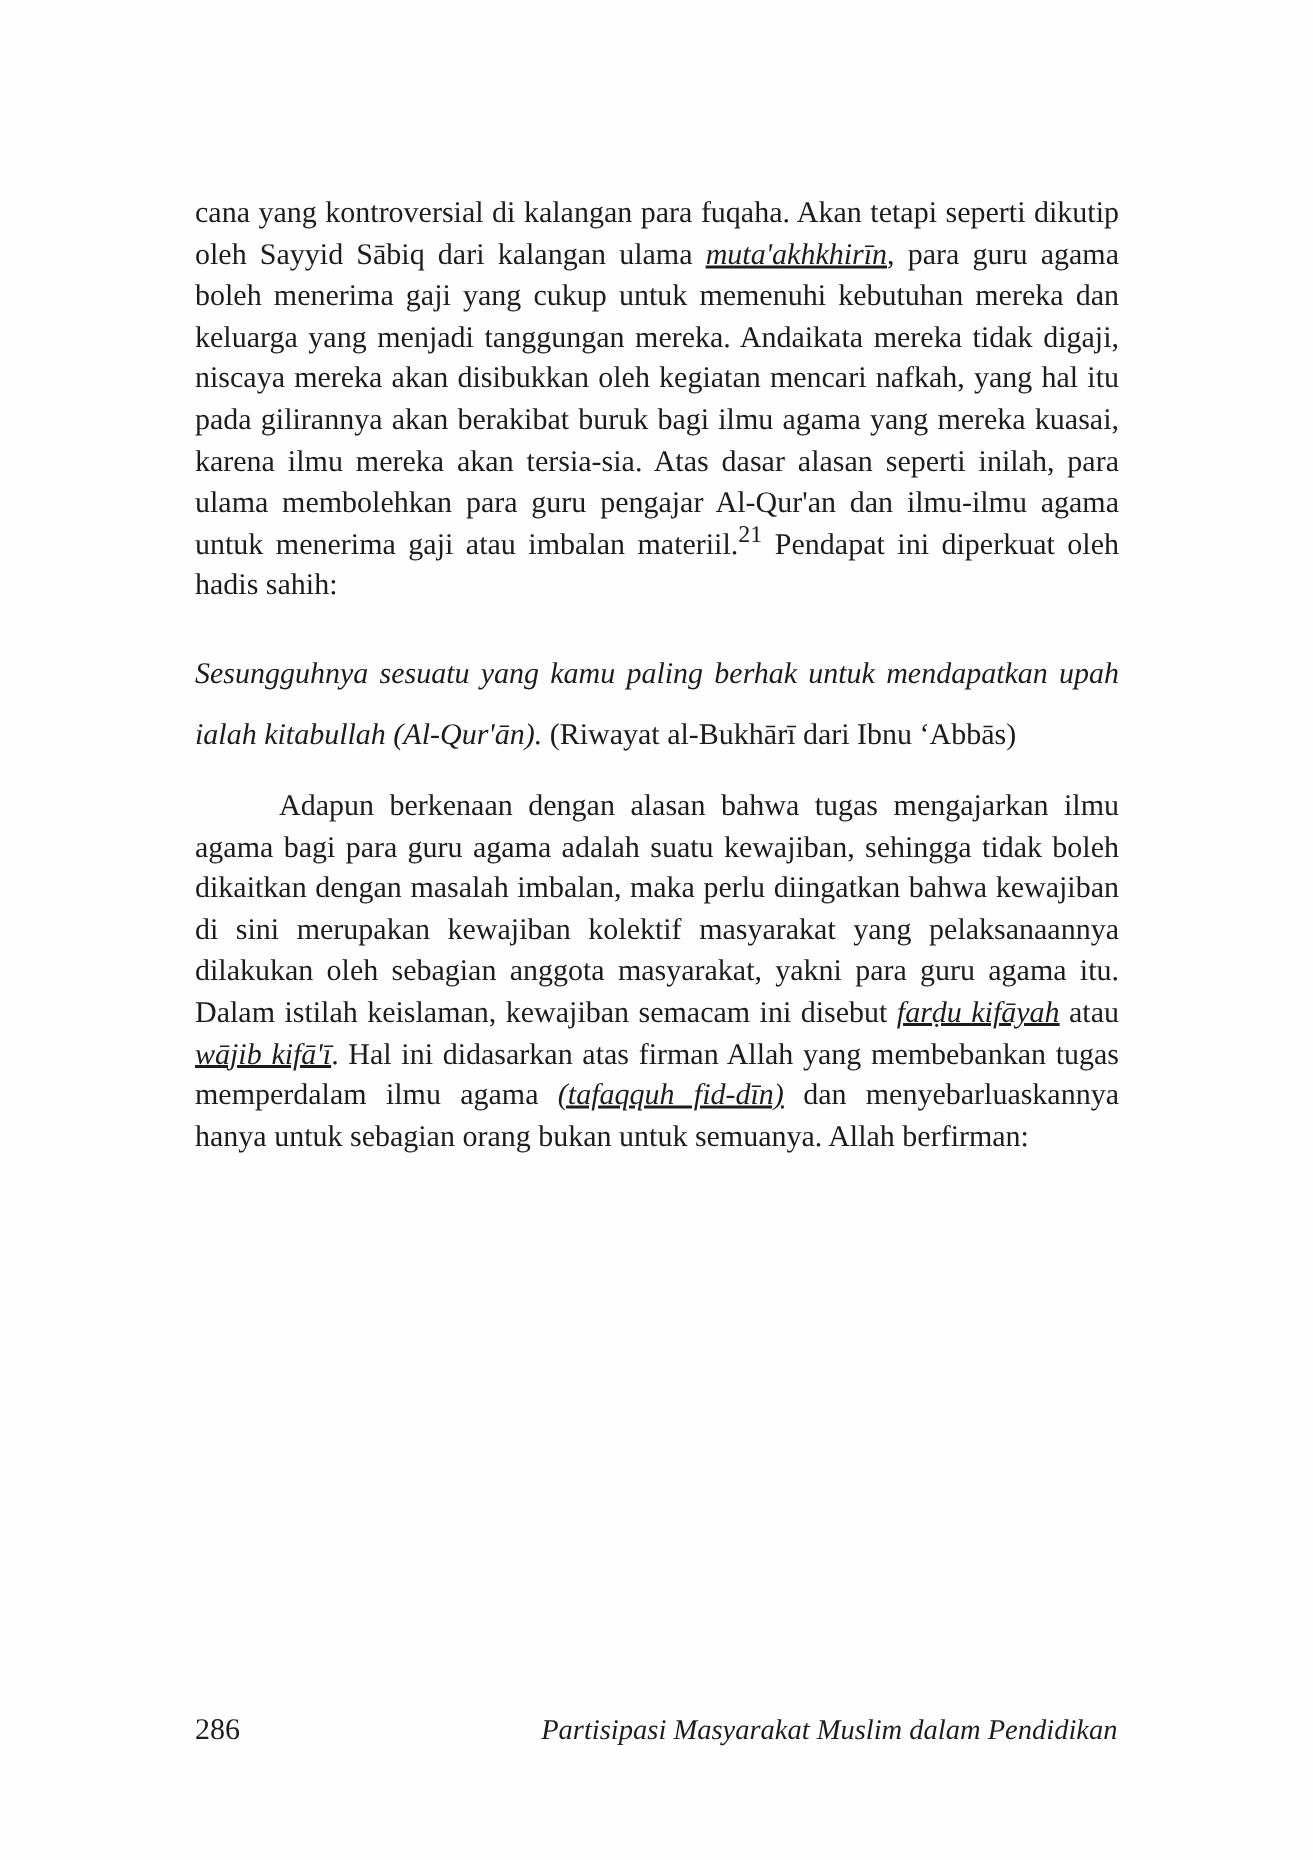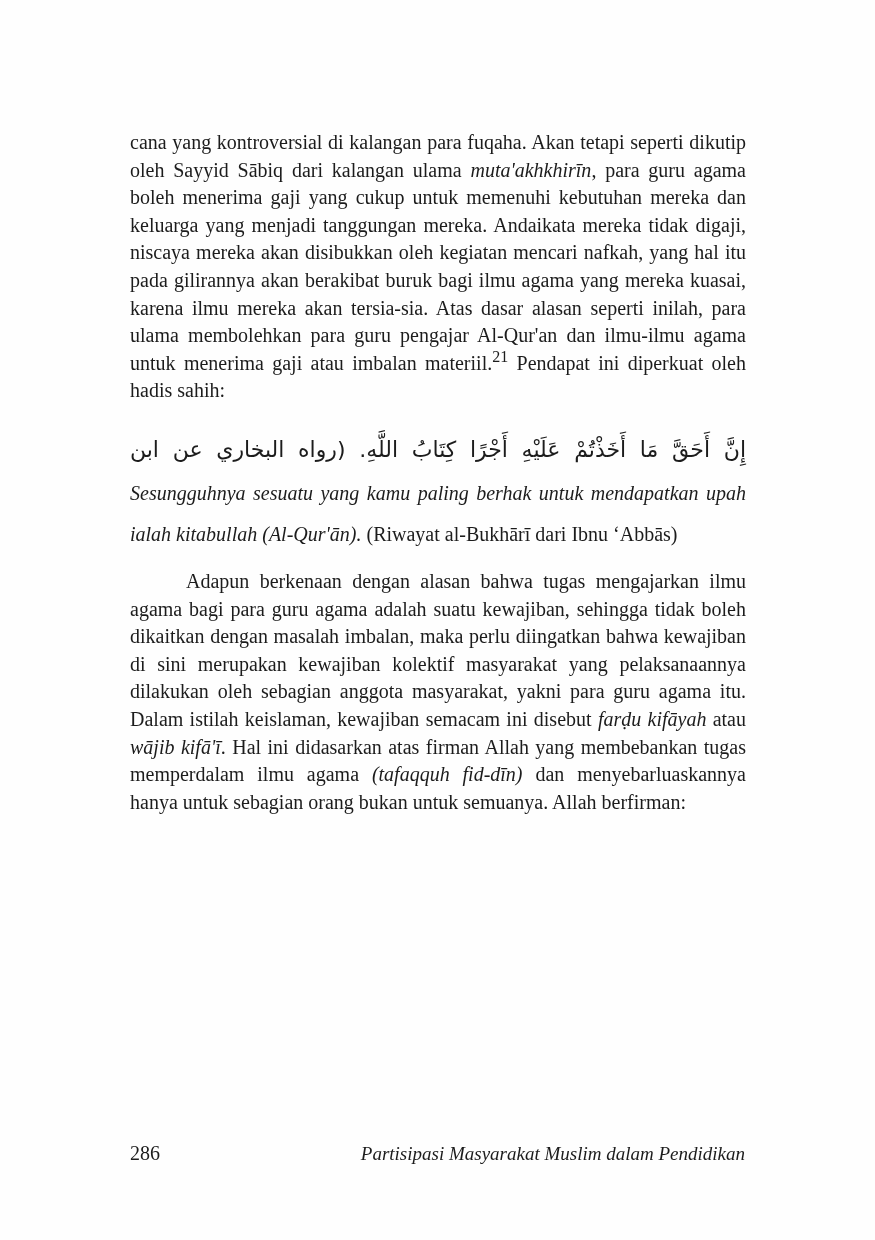--- a/index.html
+++ b/index.html
@@ -21,21 +21,21 @@
     top: 129px;
     width: 616px;
   }
   .body-para {
     font-family: "Liberation Serif", "DejaVu Serif", serif;
     font-size: 20px;
     line-height: 27.6px;
     text-align: justify;
     margin: 0;
   }
-  .body-para i { font-style: italic; }
+  .body-para i { font-style: italic; text-decoration: underline; }
   .body-para sup, .hadith-line2 sup {
     font-size: 16px;
     line-height: 0;
     vertical-align: super;
     font-family: "Liberation Serif", "DejaVu Serif", serif;
   }
   .indent { text-indent: 56px; margin-top: 13px; }
   .arabic-hadith {
     font-family: "DejaVu Sans", sans-serif;
     font-size: 22px;
@@ -85,21 +85,20 @@
 </head>
 <body>
 
 <div class="page">
 
   <main class="text-block">
 
     <p class="body-para"><span>cana yang kontroversial di kalangan para fuqaha. Akan tetapi seperti dikutip oleh Sayyid Sābiq dari kalangan ulama </span><i>muta'akhkhirīn</i><span>, para guru agama boleh menerima gaji yang cukup untuk memenuhi kebutuhan mereka dan keluarga yang menjadi tanggungan mereka. Andaikata mereka tidak digaji, niscaya mereka akan disibukkan oleh kegiatan mencari nafkah, yang hal itu pada gilirannya akan berakibat buruk bagi ilmu agama yang mereka kuasai, karena ilmu mereka akan tersia-sia. Atas dasar alasan seperti inilah, para ulama membolehkan para guru pengajar Al-Qur'an dan ilmu-ilmu agama untuk menerima gaji atau imbalan materiil.</span><sup>21</sup><span> Pendapat ini diperkuat oleh hadis sahih:</span></p>
 
     <div class="arabic-hadith" dir="rtl">
-      <div class="hadith-line1">إِنَّ أَحَقَّ مَا أَخَذْتُمْ عَلَيْهِ أَجْرًا كِتَابُ اللَّهِ. (رواه البخاري عن ابن</div>
     </div>
 
     <p class="translation"><i>Sesungguhnya sesuatu yang kamu paling berhak untuk mendapatkan upah ialah kitabullah (Al-Qur'ān).</i><span> (Riwayat al-Bukhārī dari Ibnu ‘Abbās)</span></p>
 
     <p class="body-para indent"><span>Adapun berkenaan dengan alasan bahwa tugas mengajarkan ilmu agama bagi para guru agama adalah suatu kewajiban, sehingga tidak boleh dikaitkan dengan masalah imbalan, maka perlu diingatkan bahwa kewajiban di sini merupakan kewajiban kolektif masyarakat yang pelaksanaannya dilakukan oleh sebagian anggota masyarakat, yakni para guru agama itu. Dalam istilah keislaman, kewajiban semacam ini disebut </span><i>farḍu kifāyah</i><span> atau </span><i>wājib kifā'ī</i><span>. Hal ini didasarkan atas firman Allah yang membebankan tugas memperdalam ilmu agama </span><i>(tafaqquh fid-dīn)</i><span> dan menyebarluaskannya hanya untuk sebagian orang bukan untuk semuanya. Allah berfirman:</span></p>
 
 
   </main>
 
   <footer>

